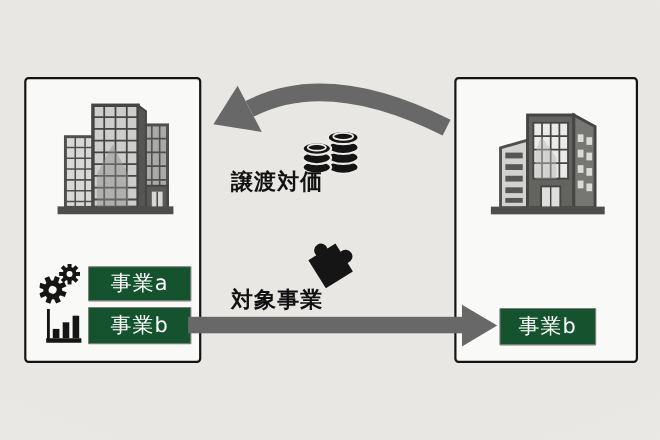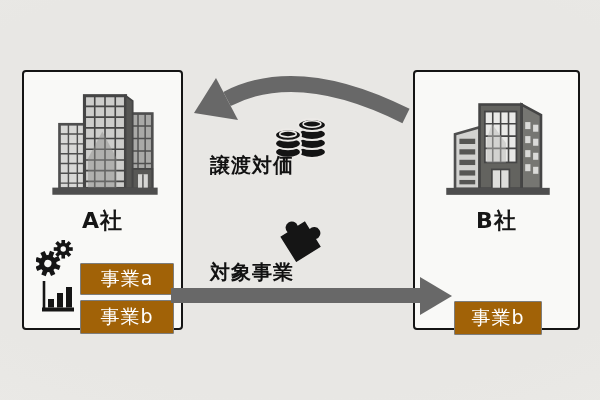--- a/index.html
+++ b/index.html
@@ -27,29 +27,28 @@
     position: absolute;
   }
   .company-name {
     position: absolute; top: 134px; left: 0; width: 100%;
     text-align: center;
     font-size: 22px; font-weight: 600; color: #161616;
     letter-spacing: 1px;
   }
   .chip {
     position: absolute;
-    background: #a16207;
+    background: #14532d;
     border: 1px solid #7d7d7c;
     box-sizing: border-box;
     color: #ffffff;
     font-size: 19px; font-weight: 500;
     display: flex; align-items: center; justify-content: center;
     letter-spacing: 1px;
     border-radius: 1px;
-    margin-top: 21px;
   }
   .chip-a1 { left: 56px; top: 170px; width: 94px; height: 32px; }
   .chip-a2 { left: 56px; top: 207px; width: 94px; height: 34px; }
   .chip-b1 { left: 39px; top: 208px; width: 88px; height: 34px; }
   .row-icon { position: absolute; }
   .gears-icon { left: 12px; top: 168px; width: 40px; height: 38px; }
   .chart-icon { left: 15px; top: 206px; width: 37px; height: 37px; }
   .overlay {
     position: absolute; left: 0; top: 0; width: 600px; height: 400px;
     z-index: 2; pointer-events: none;
@@ -86,21 +85,20 @@
       <polygon points="62,50 78,80 78,114 46,114 46,80" fill="#8e8e8c" opacity="0.45"></polygon>
 
       <polygon points="88,10 96,16 96,114 88,114" fill="#565654" stroke="#454545" stroke-width="2"></polygon>
 
       <rect x="96" y="92" width="22" height="22" fill="#585856" stroke="#454545" stroke-width="2"></rect>
       <rect x="102" y="98" width="11" height="16" fill="#d6d6d4"></rect>
       <path d="M107.5,98 V114" stroke="#454545" stroke-width="1.5"></path>
 
       <rect x="6" y="113" width="118" height="8" fill="#4e4e4e"></rect>
     </svg>
-    <div class="company-name">A社</div>
 
     <svg class="row-icon gears-icon" viewBox="0 0 44 42">
       <g fill="#151515">
 
         <g transform="translate(30,10)">
           <circle r="7"></circle>
           <g>
             <rect x="-2" y="-10.5" width="4" height="5"></rect>
             <rect x="-2" y="5.5" width="4" height="5"></rect>
             <rect x="-10.5" y="-2" width="5" height="4"></rect>
@@ -164,21 +162,20 @@
       <rect x="105" y="41" width="6" height="8" fill="#dadad8"></rect>
       <rect x="96" y="54" width="6" height="8" fill="#dadad8"></rect>
       <rect x="105" y="57" width="6" height="8" fill="#dadad8"></rect>
       <rect x="96" y="70" width="6" height="8" fill="#dadad8"></rect>
       <rect x="105" y="73" width="6" height="8" fill="#dadad8"></rect>
       <rect x="96" y="86" width="6" height="8" fill="#dadad8"></rect>
       <rect x="105" y="89" width="6" height="8" fill="#dadad8"></rect>
 
       <rect x="6" y="113" width="118" height="8" fill="#4e4e4e"></rect>
     </svg>
-    <div class="company-name">B社</div>
     <div class="chip chip-b1">事業b</div>
   </div>
 
   <svg class="mid-icon coins-icon" viewBox="0 0 58 54">
     <g>
       <ellipse cx="40" cy="45" rx="14" ry="6" fill="#141414" stroke="#eceae7" stroke-width="2"></ellipse>
       <ellipse cx="40" cy="36" rx="14" ry="6" fill="#141414" stroke="#eceae7" stroke-width="2"></ellipse>
       <ellipse cx="40" cy="27" rx="14" ry="6" fill="#141414" stroke="#eceae7" stroke-width="2"></ellipse>
       <ellipse cx="40" cy="18" rx="14" ry="6" fill="#141414" stroke="#eceae7" stroke-width="2"></ellipse>
       <ellipse cx="40" cy="17" rx="9" ry="3.2" fill="none" stroke="#eceae7" stroke-width="1.6"></ellipse>

